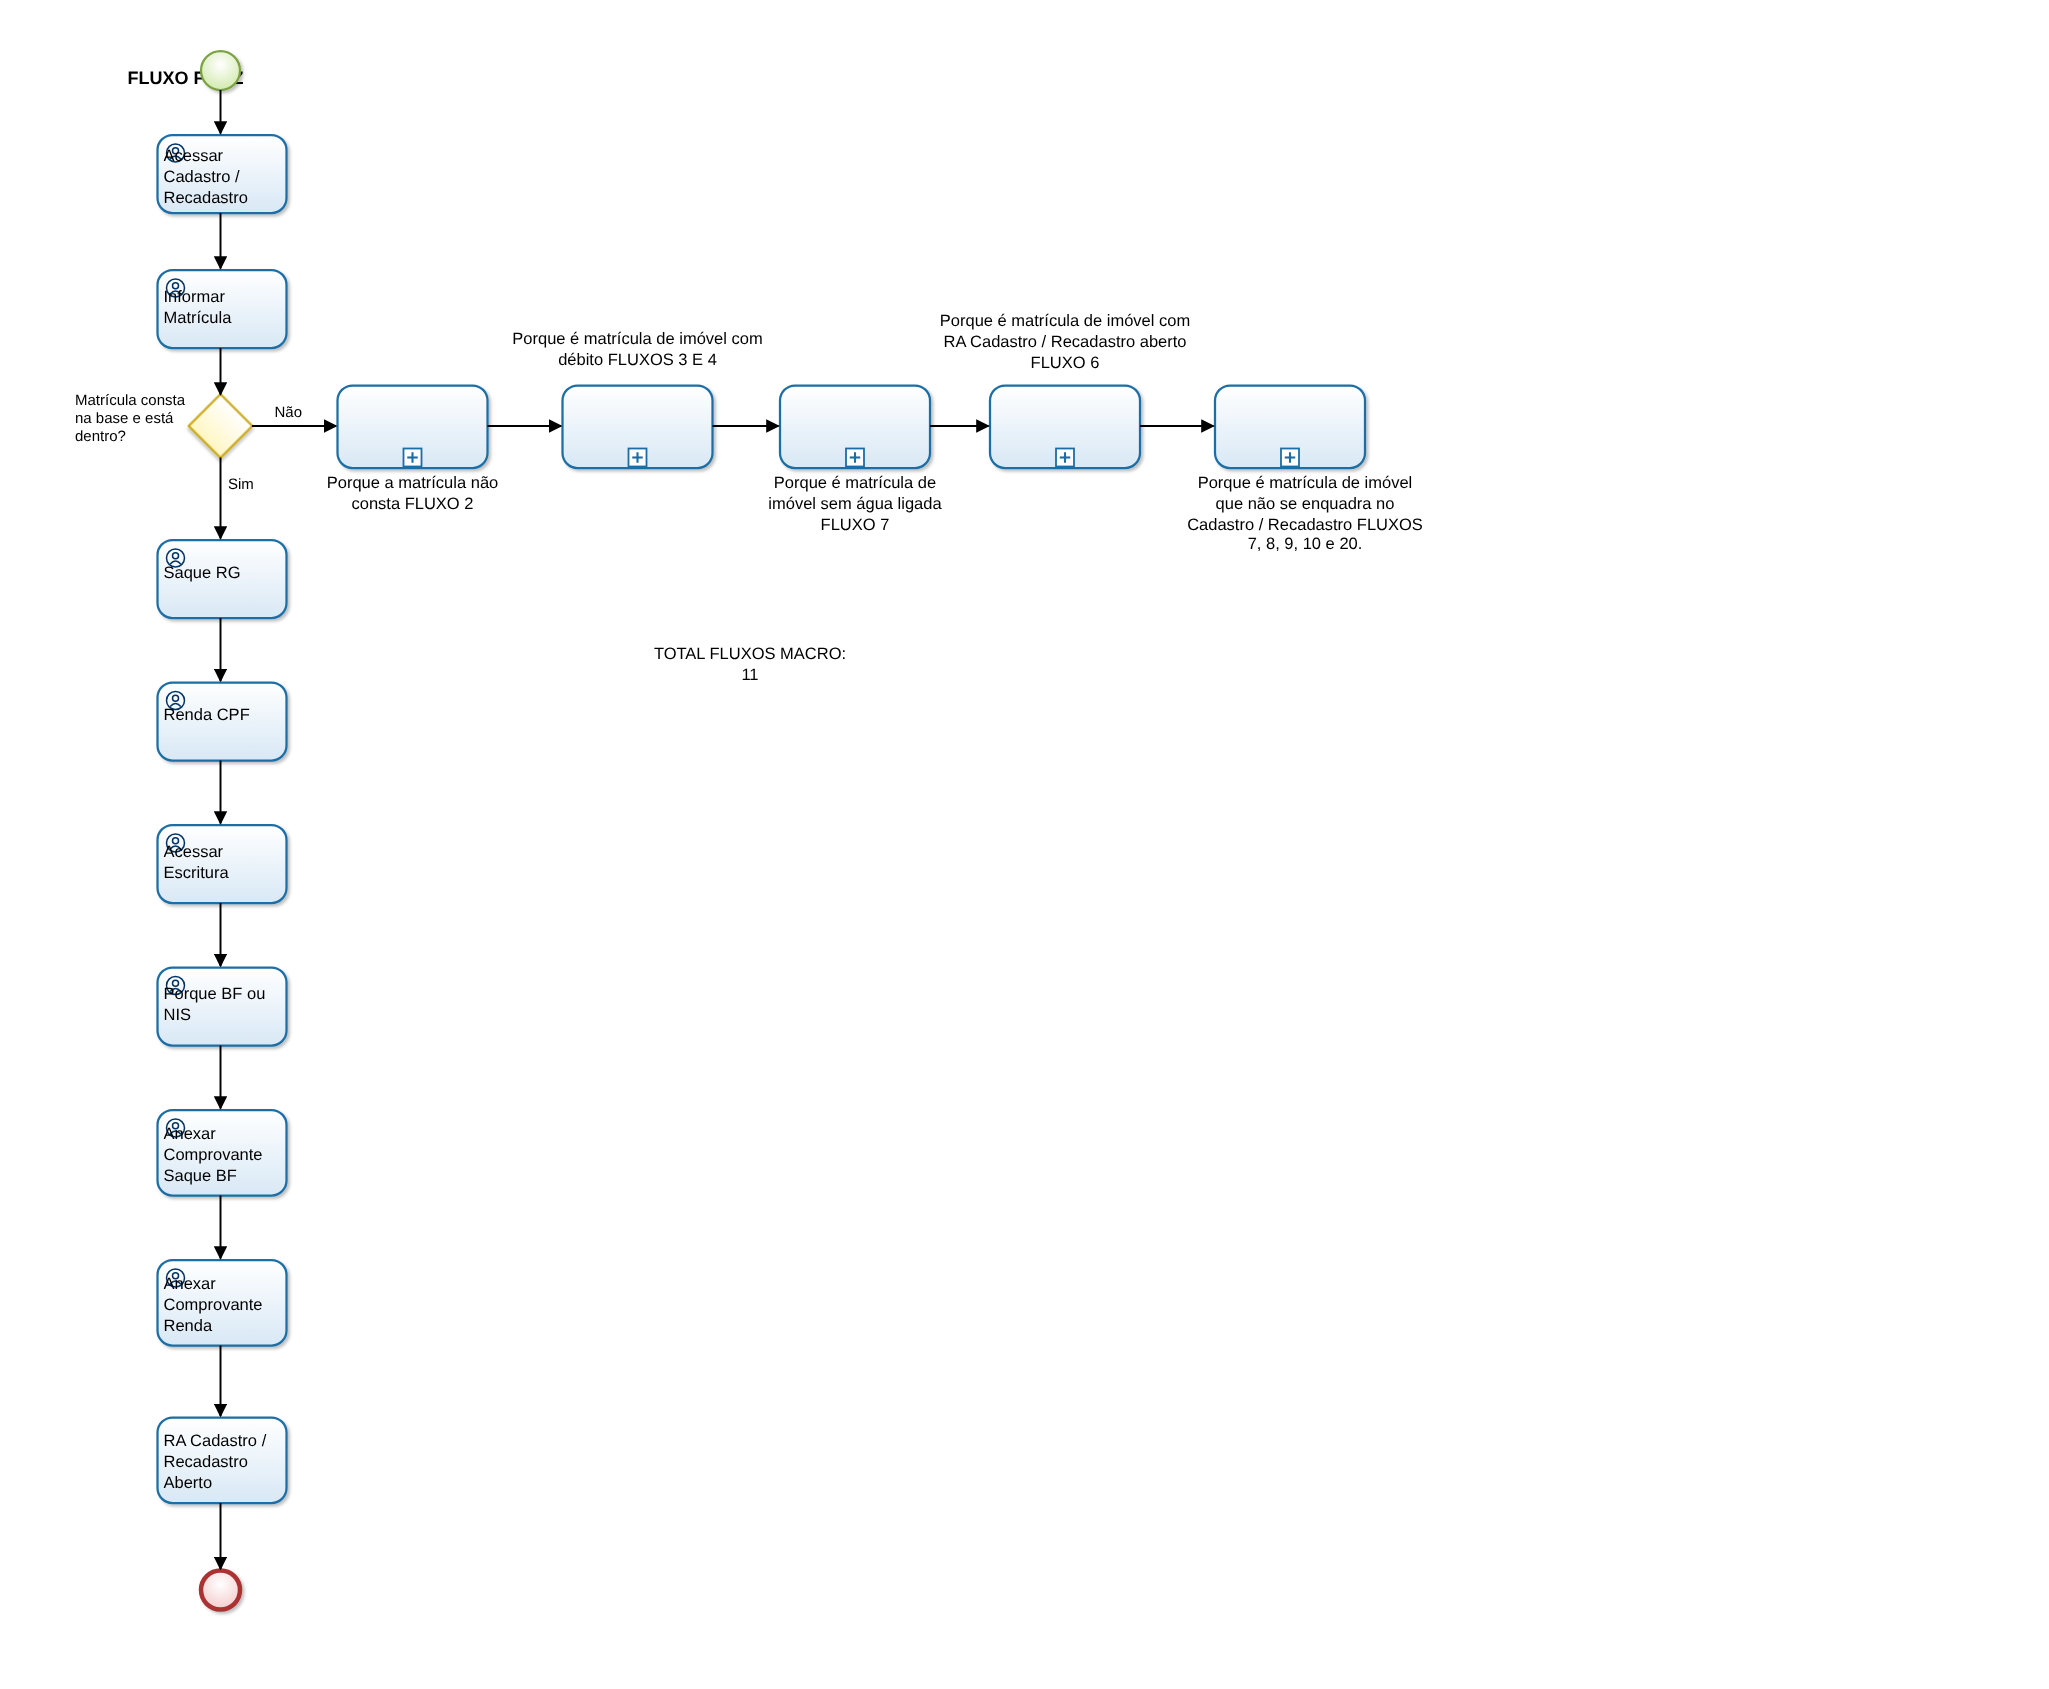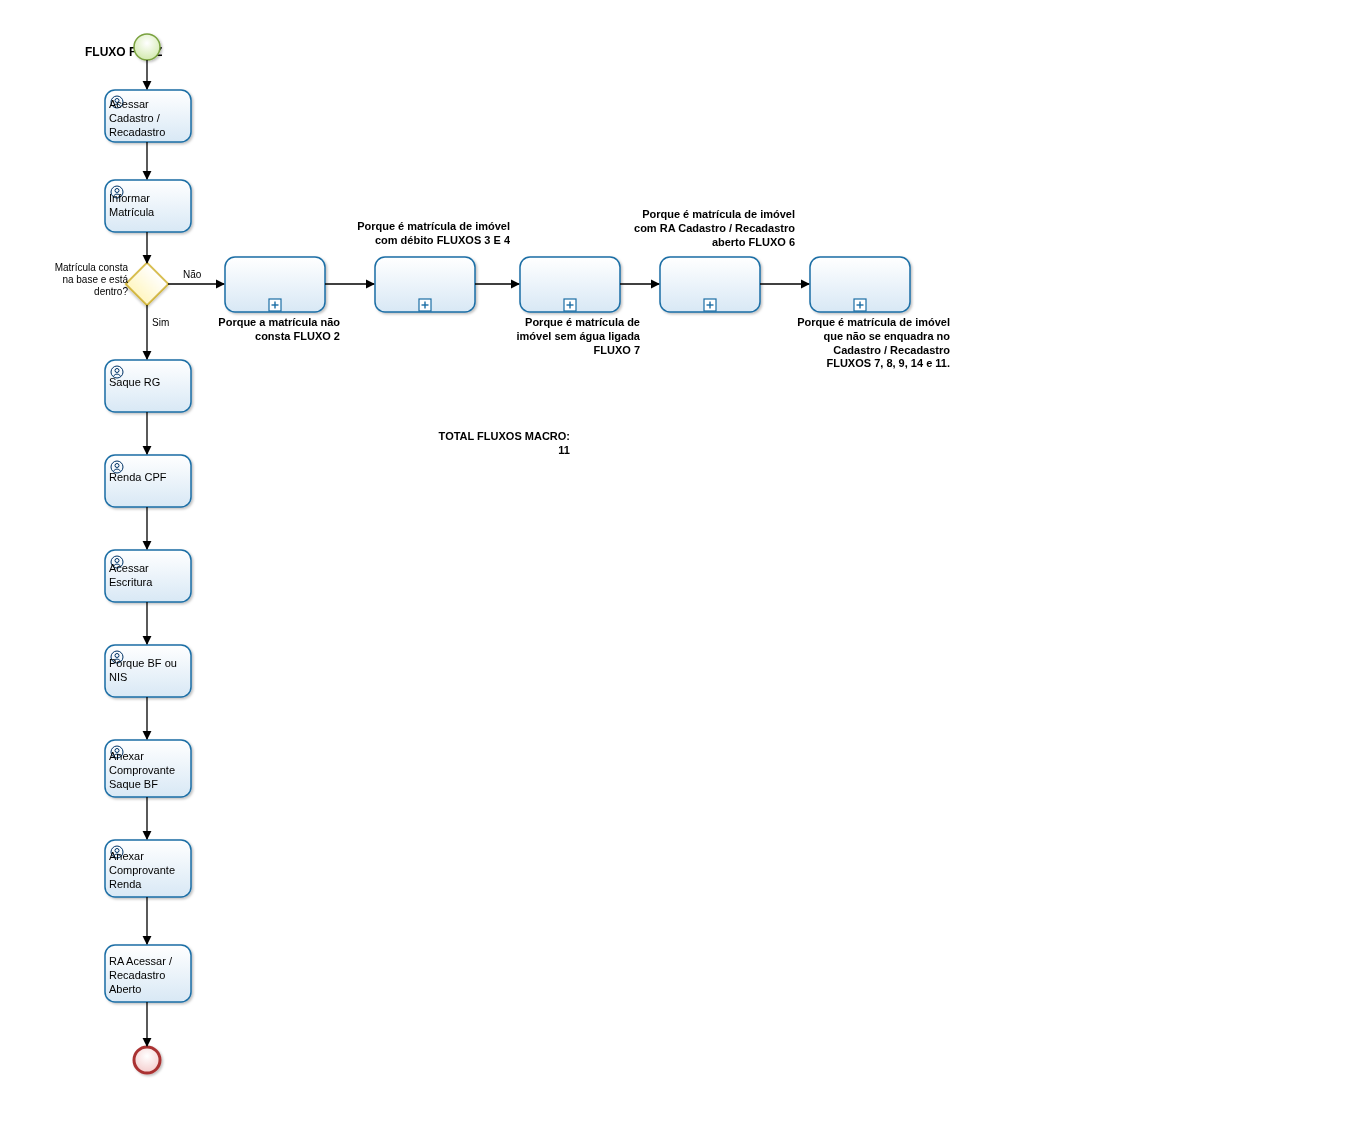--- a/index.html
+++ b/index.html
@@ -1,18 +1,18 @@
 <!DOCTYPE html>
 <html><head>
 <meta charset="utf-8">
 <style>
   html,body{margin:0;padding:0;font-family:"Segoe UI",Arial,sans-serif;font-size:11px;color:#000;background:#fff}
   svg{display:block}
   .task-label{font-size:11px;text-align:left;line-height:1.25}
-  .annot{font-size:11px;font-weight:bold;text-align:right;line-height:1.25}
+  .annot{font-size:11px;font-weight:normal;text-align:center;line-height:1.25}
   .edge-label{font-size:10px}
 </style>
 </head>
 <body>
 
 <svg width="1366" height="1126" viewBox="0 0 1366 1126">
 <defs>
   <linearGradient id="taskGrad" x1="0" y1="0" x2="0" y2="1">
     <stop offset="0%" stop-color="#ffffff"></stop>
     <stop offset="100%" stop-color="#d8e8f5"></stop>
@@ -62,21 +62,21 @@
 <g transform="translate(105,180)">
   <rect width="86" height="52" rx="10" ry="10" fill="url(#taskGrad)" stroke="#1b6ea5" stroke-width="1.5" filter="url(#shadow)"></rect>
   <use href="#userIcon" x="12" y="12"></use>
   <foreignObject x="4" y="12" width="78" height="38"><div class="task-label">Informar Matrícula</div></foreignObject>
 </g>
 
 <g transform="translate(147,284)">
   <rect x="-15" y="-15" width="30" height="30" transform="rotate(45)" fill="url(#gwGrad)" stroke="#c8a400" stroke-width="1.4" filter="url(#shadow)"></rect>
 </g>
 <foreignObject x="50" y="262" width="78" height="44">
-  <div style="font-size:10px;text-align:right;line-height:1.2">Matrícula consta na base e está dentro?</div>
+  <div style="font-size:10px;text-align:left;line-height:1.2">Matrícula consta na base e está dentro?</div>
 </foreignObject>
 
 <g transform="translate(105,360)">
   <rect width="86" height="52" rx="10" ry="10" fill="url(#taskGrad)" stroke="#1b6ea5" stroke-width="1.5" filter="url(#shadow)"></rect>
   <use href="#userIcon" x="12" y="12"></use>
   <foreignObject x="4" y="16" width="78" height="34"><div class="task-label">Saque RG</div></foreignObject>
 </g>
 <g transform="translate(105,455)">
   <rect width="86" height="52" rx="10" ry="10" fill="url(#taskGrad)" stroke="#1b6ea5" stroke-width="1.5" filter="url(#shadow)"></rect>
   <use href="#userIcon" x="12" y="12"></use>
@@ -97,21 +97,21 @@
   <use href="#userIcon" x="12" y="12"></use>
   <foreignObject x="4" y="10" width="78" height="45"><div class="task-label">Anexar Comprovante Saque BF</div></foreignObject>
 </g>
 <g transform="translate(105,840)">
   <rect width="86" height="57" rx="10" ry="10" fill="url(#taskGrad)" stroke="#1b6ea5" stroke-width="1.5" filter="url(#shadow)"></rect>
   <use href="#userIcon" x="12" y="12"></use>
   <foreignObject x="4" y="10" width="78" height="45"><div class="task-label">Anexar Comprovante Renda</div></foreignObject>
 </g>
 <g transform="translate(105,945)">
   <rect width="86" height="57" rx="10" ry="10" fill="url(#taskGrad)" stroke="#1b6ea5" stroke-width="1.5" filter="url(#shadow)"></rect>
-  <foreignObject x="4" y="10" width="78" height="45"><div class="task-label">RA Acessar / Recadastro Aberto</div></foreignObject>
+  <foreignObject x="4" y="10" width="78" height="45"><div class="task-label">RA Cadastro / Recadastro Aberto</div></foreignObject>
 </g>
 
 <circle cx="147" cy="1060" r="13" fill="url(#endGrad)" stroke="#a33" stroke-width="3" filter="url(#shadow)"></circle>
 
 <g transform="translate(225,257)">
   <rect width="100" height="55" rx="10" ry="10" fill="url(#taskGrad)" stroke="#1b6ea5" stroke-width="1.5" filter="url(#shadow)"></rect>
   <use href="#plusMarker" x="50" y="48"></use>
 </g>
 <foreignObject x="210" y="316" width="130" height="40">
   <div class="annot">Porque a matrícula não consta  FLUXO 2</div>
@@ -139,21 +139,21 @@
 </g>
 <foreignObject x="625" y="208" width="170" height="46">
   <div class="annot">Porque é matrícula de imóvel com RA Cadastro / Recadastro aberto FLUXO 6</div>
 </foreignObject>
 
 <g transform="translate(810,257)">
   <rect width="100" height="55" rx="10" ry="10" fill="url(#taskGrad)" stroke="#1b6ea5" stroke-width="1.5" filter="url(#shadow)"></rect>
   <use href="#plusMarker" x="50" y="48"></use>
 </g>
 <foreignObject x="790" y="316" width="160" height="60">
-  <div class="annot">Porque é matrícula de imóvel que não se enquadra no Cadastro / Recadastro FLUXOS  7, 8, 9, 14 e 11.</div>
+  <div class="annot">Porque é matrícula de imóvel que não se enquadra no Cadastro / Recadastro FLUXOS  7, 8, 9, 10 e 20.</div>
 </foreignObject>
 
 <foreignObject x="430" y="430" width="140" height="34">
   <div class="annot">TOTAL FLUXOS MACRO: 11</div>
 </foreignObject>
 
 <g stroke="#000" stroke-width="1.3" fill="none">
   <line x1="147" y1="60" x2="147" y2="89" marker-end="url(#arrow)"></line>
   <line x1="147" y1="142" x2="147" y2="179" marker-end="url(#arrow)"></line>
   <line x1="147" y1="232" x2="147" y2="263" marker-end="url(#arrow)"></line>

